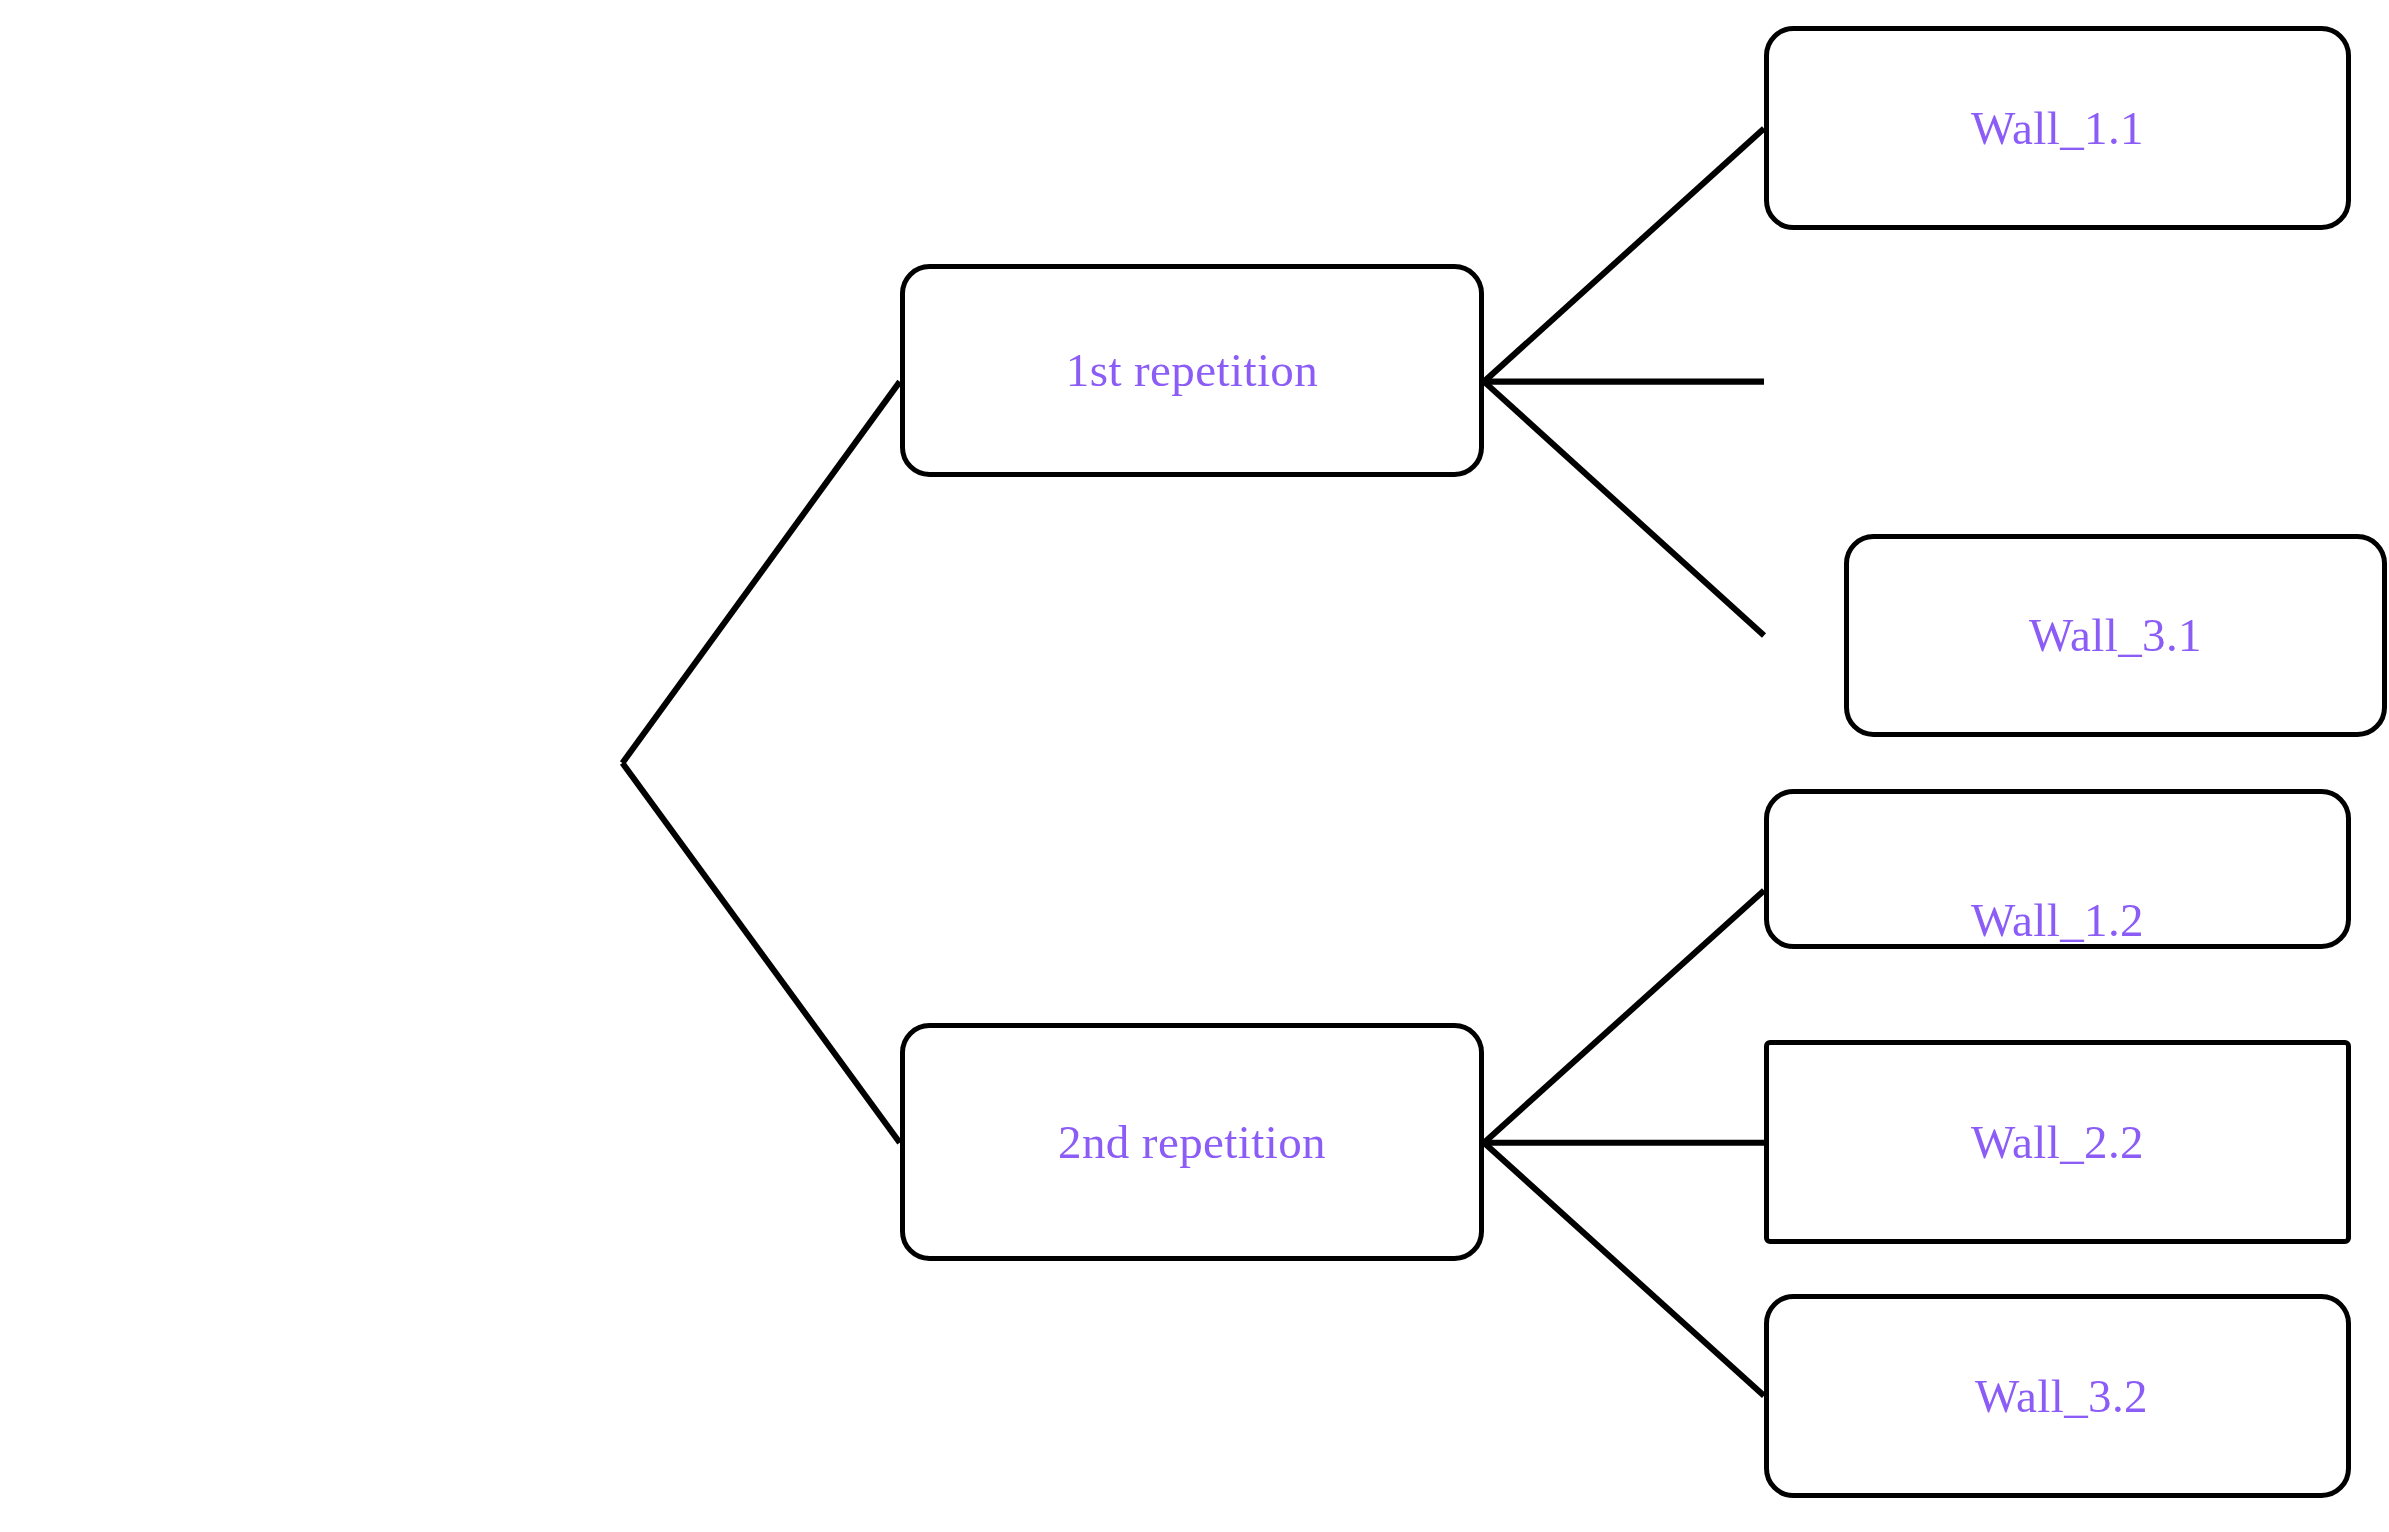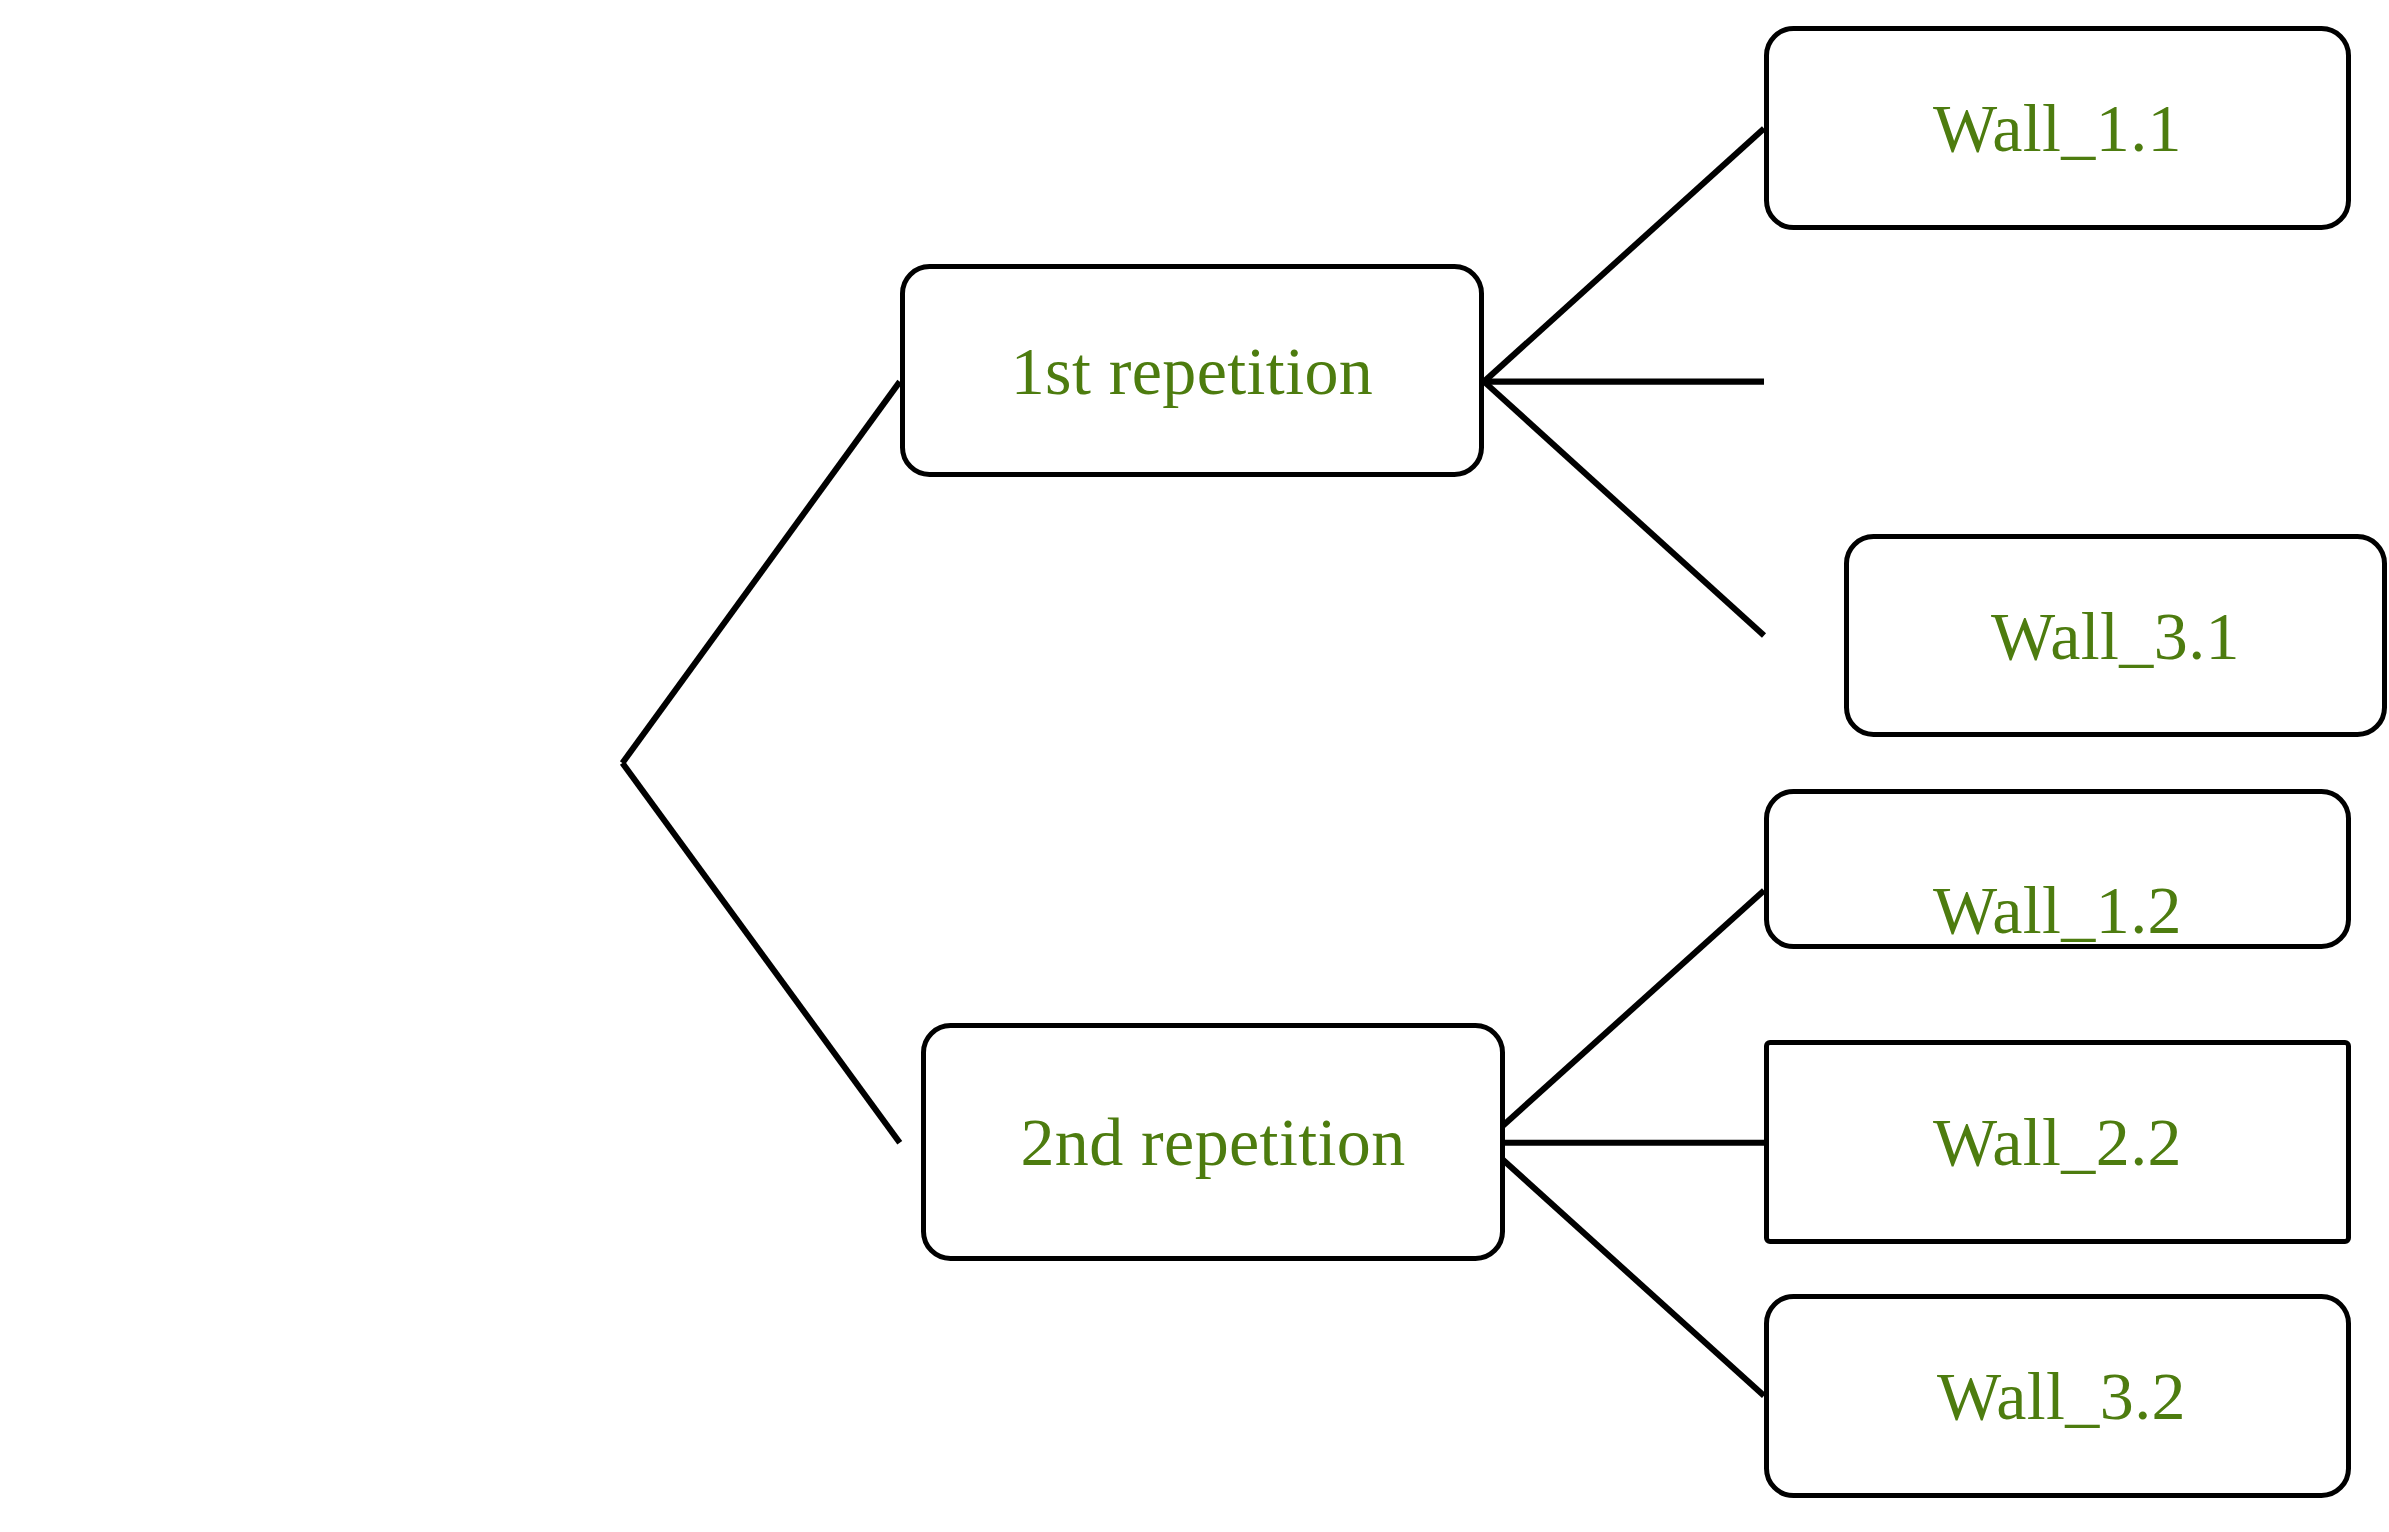--- a/index.html
+++ b/index.html
@@ -29,32 +29,32 @@
     background: #ffffff;
     border: 5.2px solid #000000;
     border-radius: 29.5px;
     display: flex;
     align-items: center;
     justify-content: center;
     z-index: 2;
   }
   .node-label {
     font-family: "Liberation Serif", "DejaVu Serif", serif;
-    font-size: 68px;
+    font-size: 47px;
     line-height: 1;
-    color: #4d7c0f;
+    color: #8b5cf6;
     letter-spacing: 0.4px;
     white-space: nowrap;
     user-select: none;
   }
   
   .n-root   { left: 33px;   top: 652px;  width: 590px; height: 221px; }
   
   .n-rep1   { left: 900px; top: 264px;  width: 584px; height: 213px; }
-  .n-rep2   { left: 900px; top: 1023px; width: 584px; height: 238px; margin-left: 21px; }
+  .n-rep2   { left: 900px; top: 1023px; width: 584px; height: 238px; }
   
   .n-w11    { left: 1764px; top: 26px;   width: 587px; height: 204px; }
   .n-w21    { left: 1764px; top: 279px;  width: 587px; height: 205px; }
   .n-w31    { left: 1844px; top: 534px;  width: 543px; height: 203px; text-align: center; }
   
   .n-w12    { left: 1764px; top: 789px;  width: 587px; height: 160px; align-items: flex-end; }
   .n-w22    { left: 1764px; top: 1040px; width: 587px; height: 204px; border-radius: 6px; }
   .n-w32    { left: 1764px; top: 1294px; width: 587px; height: 204px; padding-left: 8px; }
 </style>
 </head>

